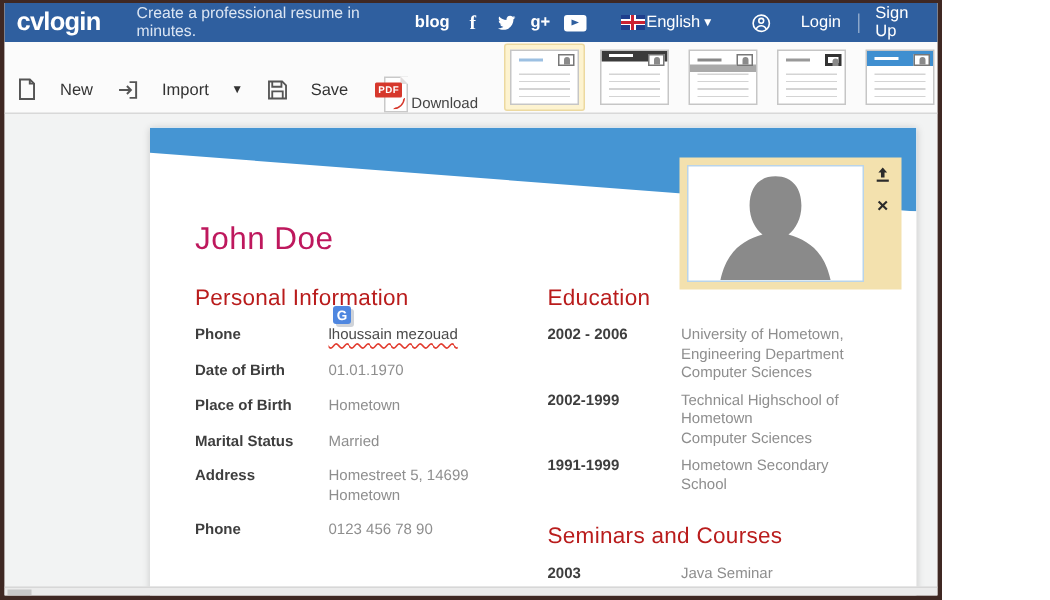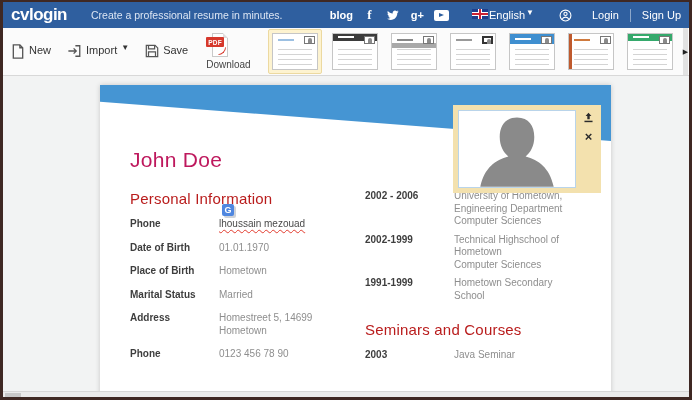--- a/index.html
+++ b/index.html
@@ -1,59 +1,59 @@
 <!DOCTYPE html>
 <html><head>
 <meta charset="utf-8">
 <style>
   * { box-sizing: border-box; margin: 0; padding: 0; }
   body { font-family: "Liberation Sans", "DejaVu Sans", sans-serif; }
   .screen {
-    width: 692px; height: 400px; position: relative; overflow: hidden;
+    width: 628px; height: 400px; position: relative; overflow: hidden;
     background: #f2f3f3;
     border: 3px solid #3f2823; border-top-width: 2px;
   }
 
   
   .topbar {
     height: 26px; background: #2f5f9f; color: #fff;
     display: flex; align-items: center; padding: 0 8px; font-size: 11px;
   }
   .logo { font-size: 17px; font-weight: bold; letter-spacing: -0.5px; cursor: pointer; }
   .tagline { margin-left: 24px; font-size: 10.5px; color: #dbe5f3; }
   .topbar-right { margin-left: auto; display: flex; align-items: center; gap: 9px; }
   .blog-link { font-weight: bold; font-size: 11px; cursor: pointer; }
   .soc { display: inline-flex; align-items: center; justify-content: center; width: 15px; height: 13px; cursor: pointer; }
   .fb-glyph { font-family: "Liberation Serif", serif; font-weight: bold; font-size: 13px; }
   .gp-glyph { font-weight: bold; font-size: 11px; }
   .yt-glyph { width: 15px; height: 11px; background: #fff; border-radius: 2px; position: relative; }
   .yt-glyph::after { content:""; position: absolute; left: 5px; top: 3px;
     border-left: 5px solid #2f5f9f; border-top: 2.5px solid transparent; border-bottom: 2.5px solid transparent; }
-  .lang { display: flex; align-items: flex-start; gap: 1px; margin-left: 14px; cursor: pointer; }
+  .lang { display: flex; align-items: center; gap: 1px; margin-left: 14px; cursor: pointer; }
   .flag { width: 16px; height: 10px; background: #1f3f8d; position: relative; overflow: hidden; }
   .flag::before { content:""; position: absolute; inset: 0;
     background: linear-gradient(to right, transparent 6px, #fff 6px, #fff 10px, transparent 10px),
                 linear-gradient(to bottom, transparent 3px, #fff 3px, #fff 7px, transparent 7px); }
   .flag::after { content:""; position: absolute; inset: 0;
     background: linear-gradient(to right, transparent 7px, #c23 7px, #c23 9px, transparent 9px),
                 linear-gradient(to bottom, transparent 4px, #c23 4px, #c23 6px, transparent 6px); }
   .caret { font-size: 8px; line-height: 1; }
   .login { display: flex; align-items: flex-start; gap: 20px; margin-left: 16px; cursor: pointer; }
   .top-sep { width: 1px; height: 13px; background: rgba(255,255,255,.45); margin: 0 2px; }
   .signup { cursor: pointer; }
 
   
   .toolbar {
     height: 48px; background: #fbfbfb; border-bottom: 1px solid #d8d8d8;
     display: flex; align-items: stretch; font-size: 11px; color: #333;
   }
-  .tb-btn { display: flex; align-items: flex-start; gap: 4px; padding: 0 8px; cursor: pointer; margin-top: 16px; }
+  .tb-btn { display: flex; align-items: center; gap: 15px; padding: 0 8px; cursor: pointer; margin-top: 16px; }
   .tb-btn svg { flex: none; }
   .tb-sep { width: 1px; background: #e3e3e3; margin: 5px 0; }
-  .tb-stack { display: flex; flex-direction: column; align-items: flex-start; justify-content: center; gap: 2px; padding: 0 10px; cursor: pointer; }
+  .tb-stack { display: flex; align-items: flex-end; justify-content: center; gap: 2px; padding: 0 10px; cursor: pointer; }
   .tb-stack .lbl { font-size: 10px; color: #444; }
 
   .pdf-icon { width: 22px; height: 24px; position: relative; }
   .pdf-page { position: absolute; right: 0; top: 0; width: 16px; height: 24px; background: #fff; border: 1px solid #c9c9c9; }
   .pdf-page::after { content:""; position: absolute; right: -1px; top: -1px; width: 0; height: 0;
     border-top: 5px solid #fbfbfb; border-left: 5px solid #e0dcdc; }
   .pdf-curl { position: absolute; right: 2px; bottom: 2px; width: 8px; height: 8px;
     border: 1.5px solid #d6382c; border-top-color: transparent; border-left-color: transparent; border-radius: 0 0 8px 0; }
   .pdf-badge { position: absolute; left: 0; top: 4px; background: #d6382c; color: #fff;
     font-size: 6.5px; font-weight: bold; padding: 1.5px 2px; border-radius: 1px; letter-spacing: .3px; }
@@ -304,20 +304,21 @@
               <span class="val">Homestreet 5, 14699
 Hometown</span>
             </div>
             <div class="row">
               <span class="lab">Phone</span>
               <span class="val">0123 456 78 90</span>
             </div>
           </div>
 
           <div class="col-right">
+            <h2 class="sec-h">Education</h2>
             <div class="row">
               <span class="lab">2002 - 2006</span>
               <span class="val">University of Hometown,
 Engineering Department
 Computer Sciences</span>
             </div>
             <div class="row">
               <span class="lab">2002-1999</span>
               <span class="val">Technical Highschool of
 Hometown

